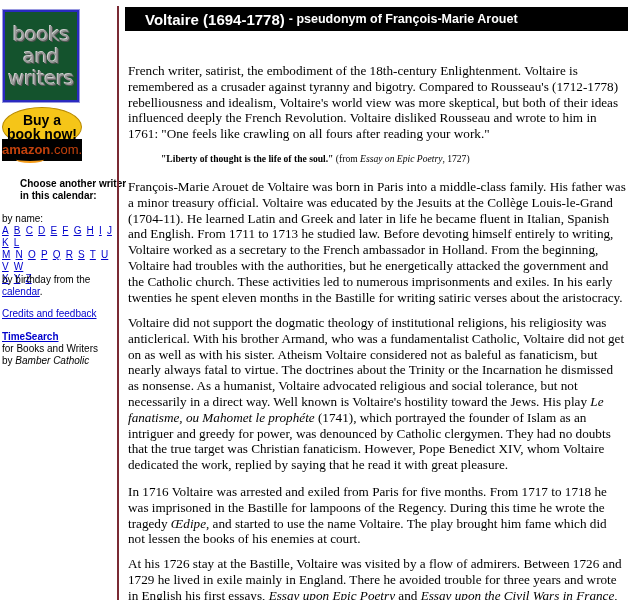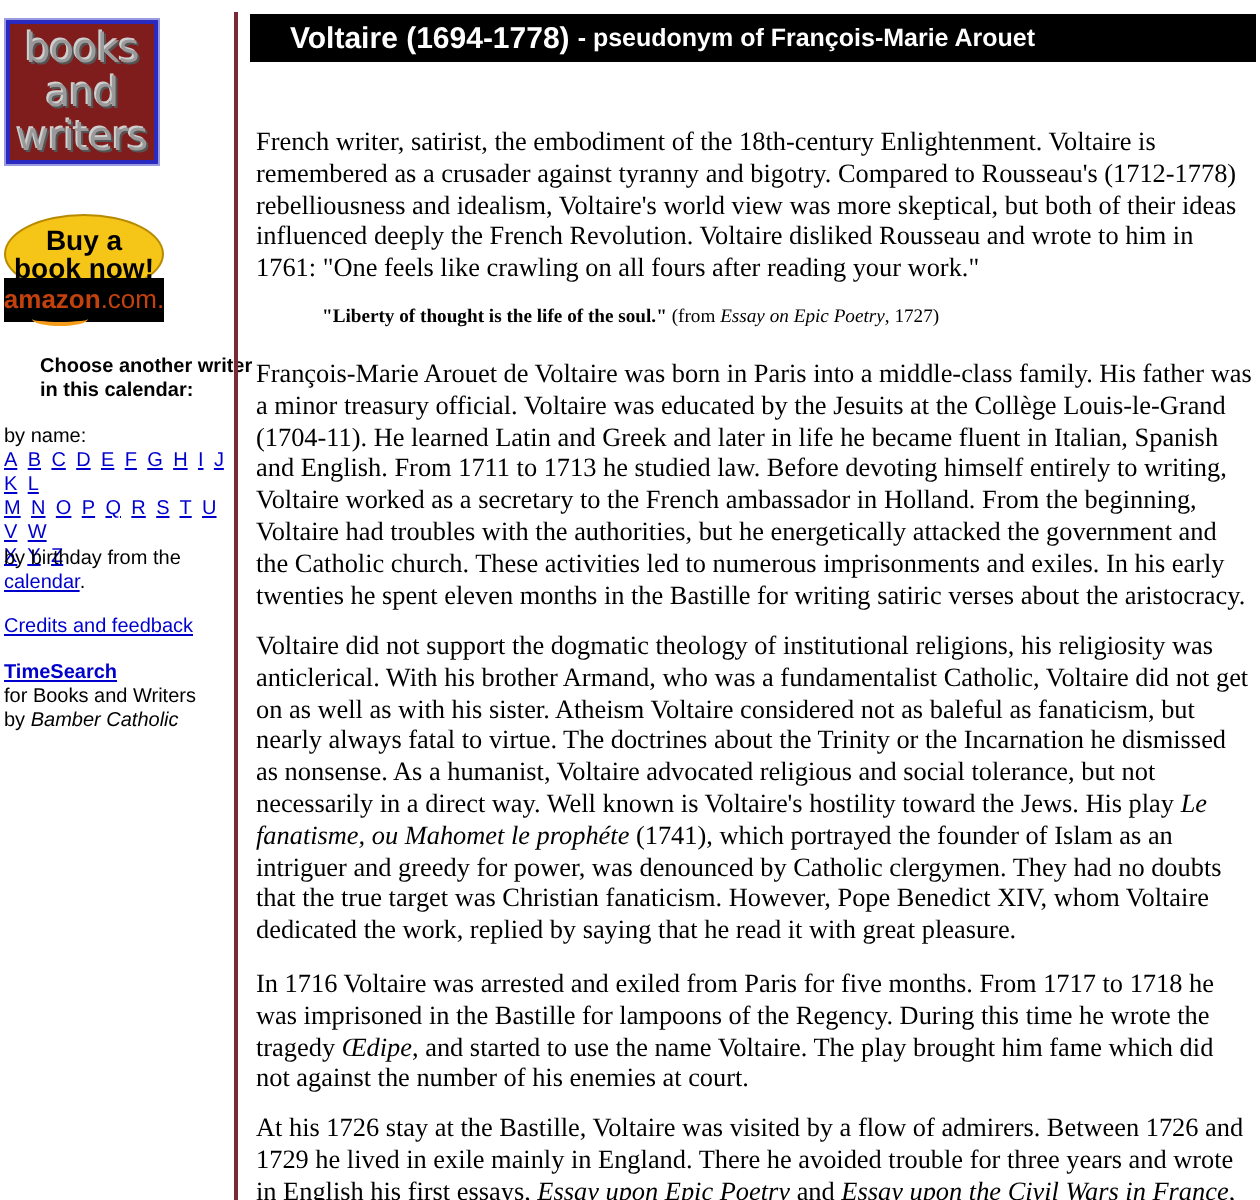--- a/index.html
+++ b/index.html
@@ -2,21 +2,21 @@
 <html><head>
 <meta charset="utf-8">
 <style>
   html, body { margin: 0; padding: 0; background: #ffffff; }
   body { width: 630px; height: 600px; overflow: hidden; position: relative; font-family: "Liberation Serif", serif; color: #000; }
   a { color: #0000cc; text-decoration: underline; }
 
   .sidebar { position: absolute; left: 0; top: 0; width: 116px; font-family: "Liberation Sans", sans-serif; font-size: 10px; line-height: 12px; }
   .divider { position: absolute; left: 117px; top: 6px; width: 2px; height: 600px; background: #7a2a34; }
 
-  .logo { position: absolute; left: 3px; top: 10px; width: 76px; height: 72px; background: #7f1d1d; border: 2px solid #2a2ac0; box-sizing: border-box; outline: 1px solid #9a9ae0; display: flex; flex-direction: column; align-items: center; justify-content: center; }
+  .logo { position: absolute; left: 3px; top: 10px; width: 76px; height: 92px; background: #14532d; border: 2px solid #2a2ac0; box-sizing: border-box; outline: 1px solid #9a9ae0; display: flex; flex-direction: column; align-items: center; justify-content: center; }
   .logo span { font-family: "DejaVu Sans", sans-serif; font-size: 20px; line-height: 22px; color: #9a9a9a; text-shadow: -1px -1px 0 #cfcfcf, 1px 1px 0 #555; letter-spacing: -0.5px; }
 
   .amazon { position: absolute; left: 2px; top: 107px; width: 80px; height: 56px; }
   .amazon .oval { position: absolute; left: 0; top: 0; width: 80px; height: 40px; border-radius: 50%; background: #f5c518; border: 1px solid #b88a00; box-sizing: border-box; display: flex; flex-direction: column; align-items: center; justify-content: center; }
   .amazon .oval span { font-family: "Liberation Sans", sans-serif; font-weight: bold; font-size: 14px; line-height: 14px; color: #000; }
   .amazon .bar { position: absolute; left: 0; top: 32px; width: 80px; height: 22px; background: #000; color: #c2410c; font-family: "Liberation Sans", sans-serif; font-size: 13px; font-weight: bold; display: flex; align-items: center; justify-content: center; }
   .amazon .bar .com { font-weight: normal; }
   .amazon .smile { position: absolute; left: 14px; top: 49px; width: 28px; height: 5px; border-bottom: 2px solid #f59c1a; border-radius: 0 0 50% 50%; }
 
   .choose { position: absolute; left: 20px; top: 178px; width: 114px; font-weight: bold; }
@@ -92,15 +92,15 @@
 <p class="para" style="top:63px;">French writer, satirist, the embodiment of the 18th-century Enlightenment. Voltaire is remembered as a crusader against tyranny and bigotry. Compared to Rousseau's (1712-1778) rebelliousness and idealism, Voltaire's world view was more skeptical, but both of their ideas influenced deeply the French Revolution. Voltaire disliked Rousseau and wrote to him in 1761: "One feels like crawling on all fours after reading your work."</p>
 
 <div class="quote">
   <b>"Liberty of thought is the life of the soul."</b><span> (from </span><i>Essay on Epic Poetry</i><span>, 1727)</span>
 </div>
 
 <p class="para" style="top:179px;">François-Marie Arouet de Voltaire was born in Paris into a middle-class family. His father was a minor treasury official. Voltaire was educated by the Jesuits at the Collège Louis-le-Grand (1704-11). He learned Latin and Greek and later in life he became fluent in Italian, Spanish and English. From 1711 to 1713 he studied law. Before devoting himself entirely to writing, Voltaire worked as a secretary to the French ambassador in Holland. From the beginning, Voltaire had troubles with the authorities, but he energetically attacked the government and the Catholic church. These activities led to numerous imprisonments and exiles. In his early twenties he spent eleven months in the Bastille for writing satiric verses about the aristocracy.</p>
 
 <p class="para" style="top:315px;"><span>Voltaire did not support the dogmatic theology of institutional religions, his religiosity was anticlerical. With his brother Armand, who was a fundamentalist Catholic, Voltaire did not get on as well as with his sister. Atheism Voltaire considered not as baleful as fanaticism, but nearly always fatal to virtue. The doctrines about the Trinity or the Incarnation he dismissed as nonsense. As a humanist, Voltaire advocated religious and social tolerance, but not necessarily in a direct way. Well known is Voltaire's hostility toward the Jews. His play </span><i>Le fanatisme, ou Mahomet le prophéte</i><span> (1741), which portrayed the founder of Islam as an intriguer and greedy for power, was denounced by Catholic clergymen. They had no doubts that the true target was Christian fanaticism. However, Pope Benedict XIV, whom Voltaire dedicated the work, replied by saying that he read it with great pleasure.</span></p>
 
-<p class="para" style="top:484px;"><span>In 1716 Voltaire was arrested and exiled from Paris for five months. From 1717 to 1718 he was imprisoned in the Bastille for lampoons of the Regency. During this time he wrote the tragedy </span><i>Œdipe</i><span>, and started to use the name Voltaire. The play brought him fame which did not against the number of his enemies at court.</span></p>
+<p class="para" style="top:484px;"><span>In 1716 Voltaire was arrested and exiled from Paris for five months. From 1717 to 1718 he was imprisoned in the Bastille for lampoons of the Regency. During this time he wrote the tragedy </span><i>Œdipe</i><span>, and started to use the name Voltaire. The play brought him fame which did not lessen the books of his enemies at court.</span></p>
 
 <p class="para" style="top:556px;"><span>At his 1726 stay at the Bastille, Voltaire was visited by a flow of admirers. Between 1726 and 1729 he lived in exile mainly in England. There he avoided trouble for three years and wrote in English his first essays, </span><i>Essay upon Epic Poetry</i><span> and </span><i>Essay upon the Civil Wars in France</i><span>, which</span></p>
 
 </body></html>

